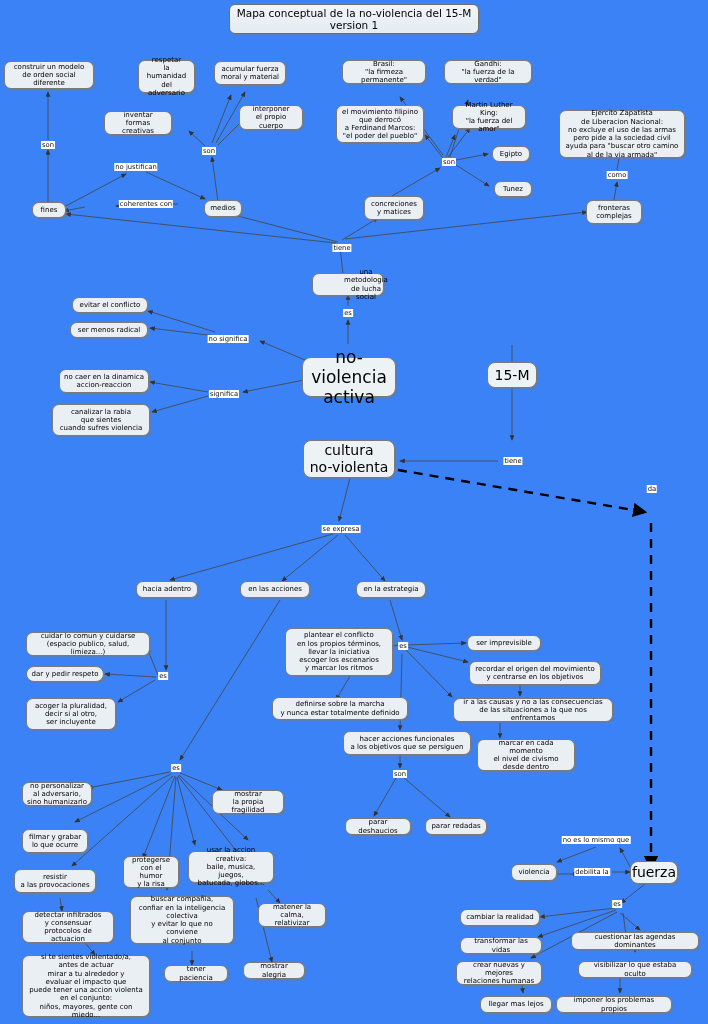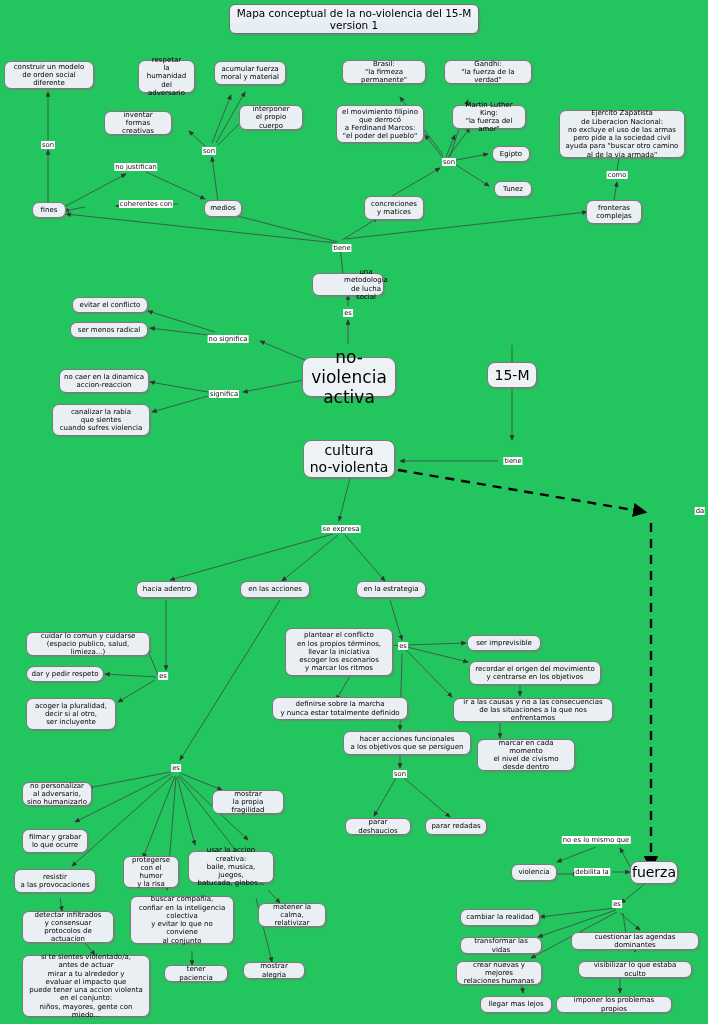--- a/index.html
+++ b/index.html
@@ -1,17 +1,17 @@
 <!DOCTYPE html>
 <html><head>
 <meta charset="utf-8">
 <style>
   html,body{margin:0;padding:0;background:#ffffff;}
   body{font-family:"DejaVu Sans","Liberation Sans",sans-serif;}
-  #canvas{position:relative;width:708px;height:1024px;background:#22c55e;overflow:hidden;}
+  #canvas{position:relative;width:708px;height:1024px;background:#3b82f6;overflow:hidden;}
   #edges{position:absolute;left:0;top:0;width:708px;height:1024px;}
   .node{
     position:absolute;
     box-sizing:border-box;
     background:#e9eff3;
     border:1px solid #7a7a7a;
     border-radius:7px;
     box-shadow:1.5px 1.5px 0 rgba(120,120,120,0.45);
     display:flex;align-items:center;justify-content:center;
     text-align:center;
@@ -325,18 +325,18 @@
   <div class="edge-label" style="left:342px;top:248px;">tiene</div>
   <div class="edge-label" style="left:348px;top:313px;">es</div>
   <div class="edge-label" style="left:228px;top:339px;">no significa</div>
   <div class="edge-label" style="left:224px;top:394px;">significa</div>
   <div class="edge-label" style="left:513px;top:461px;">tiene</div>
   <div class="edge-label" style="left:341px;top:529px;">se expresa</div>
   <div class="edge-label" style="left:163px;top:676px;">es</div>
   <div class="edge-label" style="left:403px;top:646px;">es</div>
   <div class="edge-label" style="left:400px;top:774px;">son</div>
   <div class="edge-label" style="left:176px;top:768px;">es</div>
-  <div class="edge-label" style="left:652px;top:511px;margin-left:48px;">da</div>
+  <div class="edge-label" style="left:652px;top:489px;">da</div>
   <div class="edge-label" style="left:596px;top:840px;">no es lo mismo que</div>
   <div class="edge-label" style="left:592px;top:872px;">debilita la</div>
   <div class="edge-label" style="left:617px;top:904px;">es</div>
 
 </div>
 
 </body></html>

